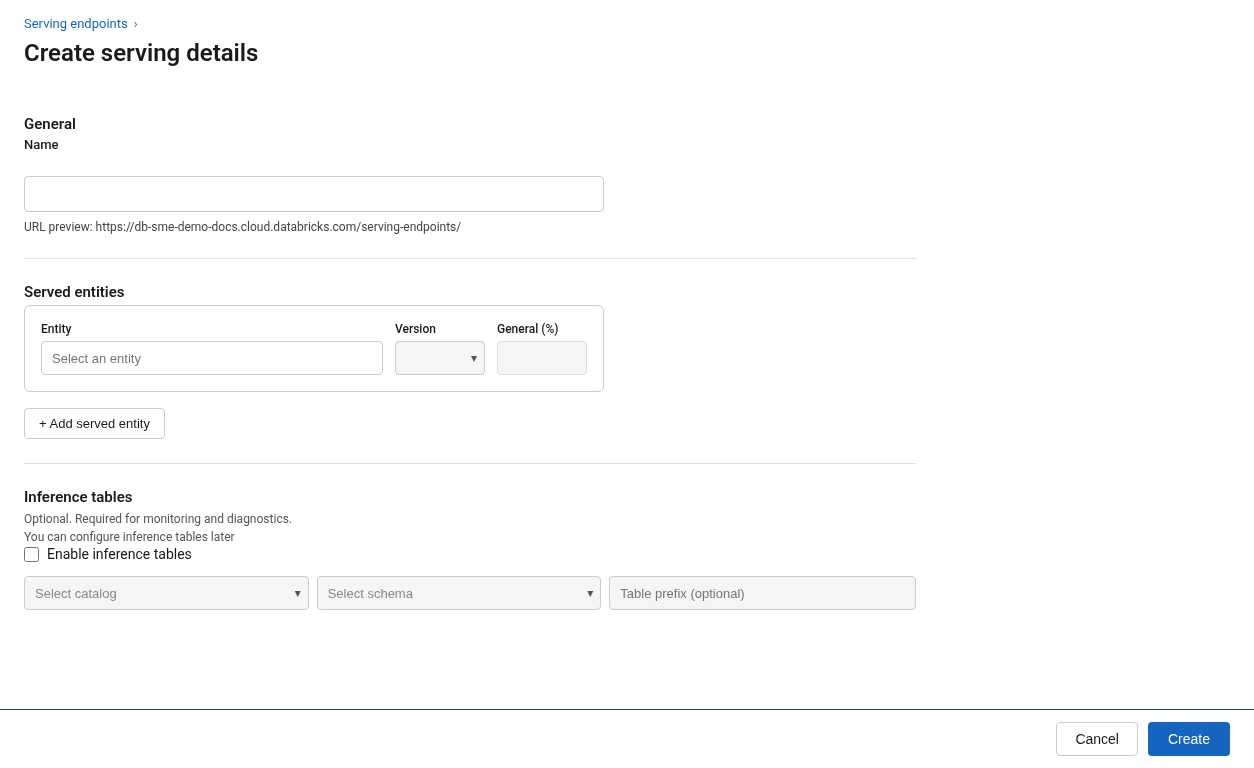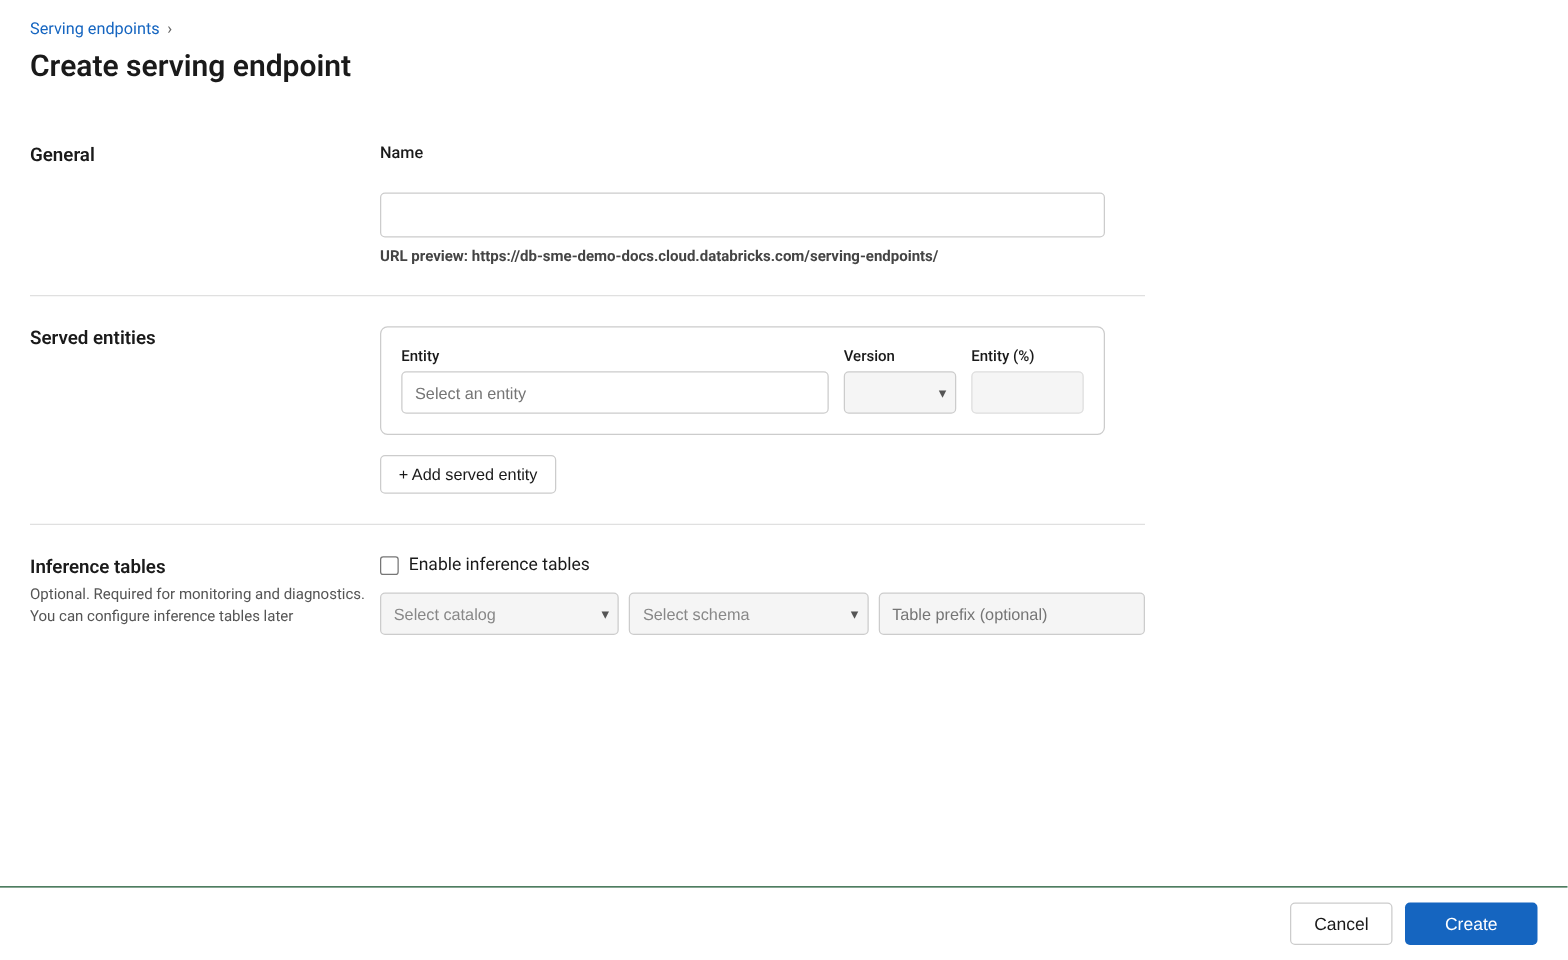--- a/index.html
+++ b/index.html
@@ -38,20 +38,21 @@
     .page-title {
       font-size: 24px;
       font-weight: 600;
       margin-bottom: 24px;
     }
     .section {
       display: flex;
       gap: 0;
       padding: 24px 0;
       border-bottom: 1px solid #e0e0e0;
+      flex-direction: column;
     }
     .section-label {
       width: 280px;
       flex-shrink: 0;
     }
     .section-label h2 {
       font-size: 15px;
       font-weight: 600;
       margin-bottom: 4px;
     }
@@ -79,21 +80,21 @@
       font-size: 14px;
       outline: none;
       color: #1a1a1a;
     }
     .url-preview {
       font-size: 12px;
       color: #444;
       margin-top: 8px;
     }
     .url-preview span {
-      font-weight: 700;
+      font-weight: 400;
     }
     
     .entity-card {
       border: 1px solid #ccc;
       border-radius: 6px;
       padding: 16px;
       max-width: 580px;
       margin-bottom: 16px;
       position: relative;
       background: #fff;
@@ -312,41 +313,41 @@
     .cancel-btn {
       padding: 8px 18px;
       border: 1px solid #ccc;
       border-radius: 4px;
       background: #fff;
       font-size: 14px;
       cursor: pointer;
       color: #1a1a1a;
     }
     .create-btn {
-      padding: 8px 32px;
+      padding: 8px 20px;
       border: none;
       border-radius: 4px;
       background: #1565c0;
       font-size: 14px;
       cursor: pointer;
       color: #fff;
       font-weight: 500;
     }
   </style>
 </head>
 <body>
 
 <div class="page-container">
 
   <div class="breadcrumb">
     <a class="breadcrumb-link">Serving endpoints</a>
     <span class="breadcrumb-sep">›</span>
   </div>
 
-  <h1 class="page-title">Create serving endpoint</h1>
+  <h1 class="page-title">Create serving details</h1>
 
   <div class="section">
     <div class="section-label">
       <h2>General</h2>
     </div>
     <div class="section-content">
       <div class="field-label">Name</div>
       <input class="text-input" type="text" placeholder="" style="">
       <div class="url-preview">
         <span>URL preview:</span> <span>https://db-sme-demo-docs.cloud.databricks.com/serving-endpoints/</span>
@@ -368,21 +369,21 @@
           </div>
           <div class="version-field">
             <div class="col-label">Version</div>
             <div class="select-wrapper">
               <select>
                 <option value=""></option>
               </select>
             </div>
           </div>
           <div class="traffic-field">
-            <div class="col-label">Entity (%)</div>
+            <div class="col-label">General (%)</div>
             <input class="traffic-input" type="text" style="">
           </div>
         </div>
       </div>
 
       <button class="add-entity-btn">+ Add served entity</button>
     </div>
   </div>
 
 

